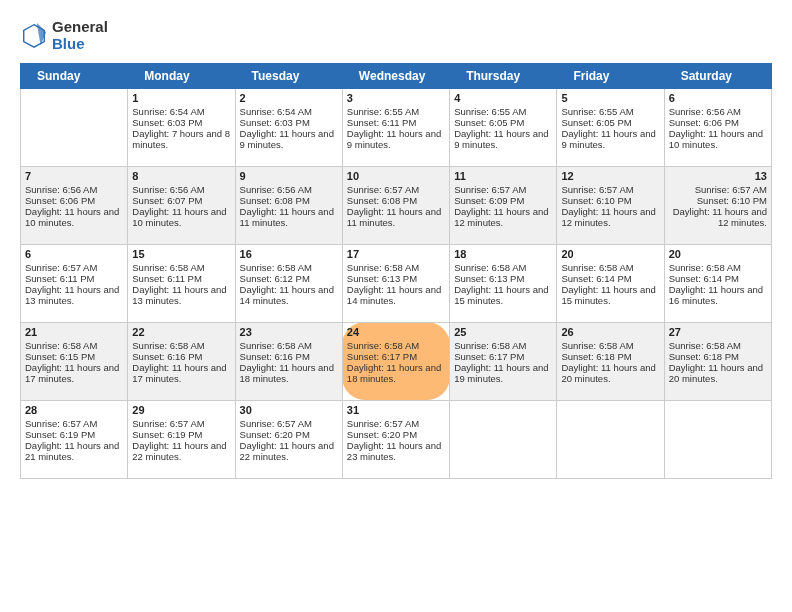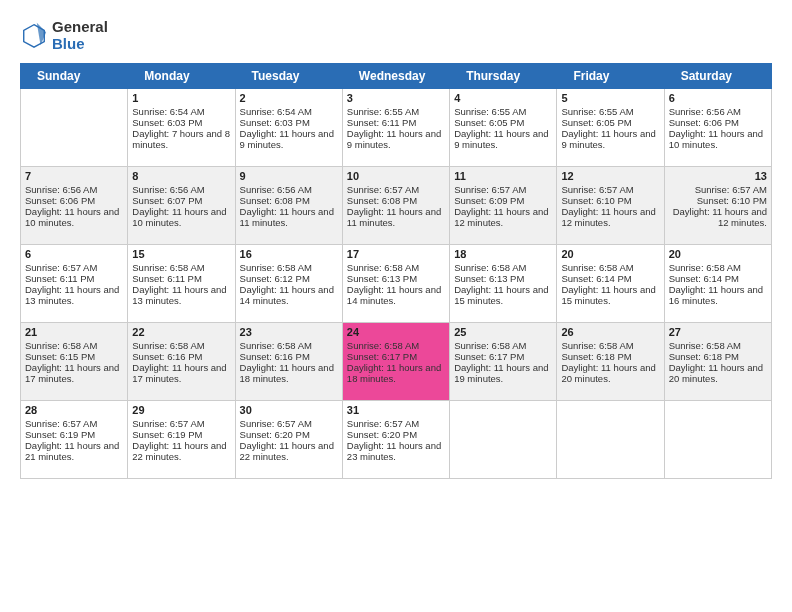--- a/index.html
+++ b/index.html
@@ -253,21 +253,21 @@
             <div>Sunrise: 6:58 AM</div>
             <div>Sunset: 6:16 PM</div>
             <div>Daylight: 11 hours and 17 minutes.</div>
           </td>
           <td style="background: rgb(240, 240, 240);">
             <span class="day-num">23</span>
             <div>Sunrise: 6:58 AM</div>
             <div>Sunset: 6:16 PM</div>
             <div>Daylight: 11 hours and 18 minutes.</div>
           </td>
-          <td style="background: #ec4899;">
+          <td style="background: #fdba74; border-radius: 23px;">
             <span class="day-num">24</span>
             <div>Sunrise: 6:58 AM</div>
             <div>Sunset: 6:17 PM</div>
             <div>Daylight: 11 hours and 18 minutes.</div>
           </td>
           <td style="background: rgb(240, 240, 240);">
             <span class="day-num">25</span>
             <div>Sunrise: 6:58 AM</div>
             <div>Sunset: 6:17 PM</div>
             <div>Daylight: 11 hours and 19 minutes.</div>

